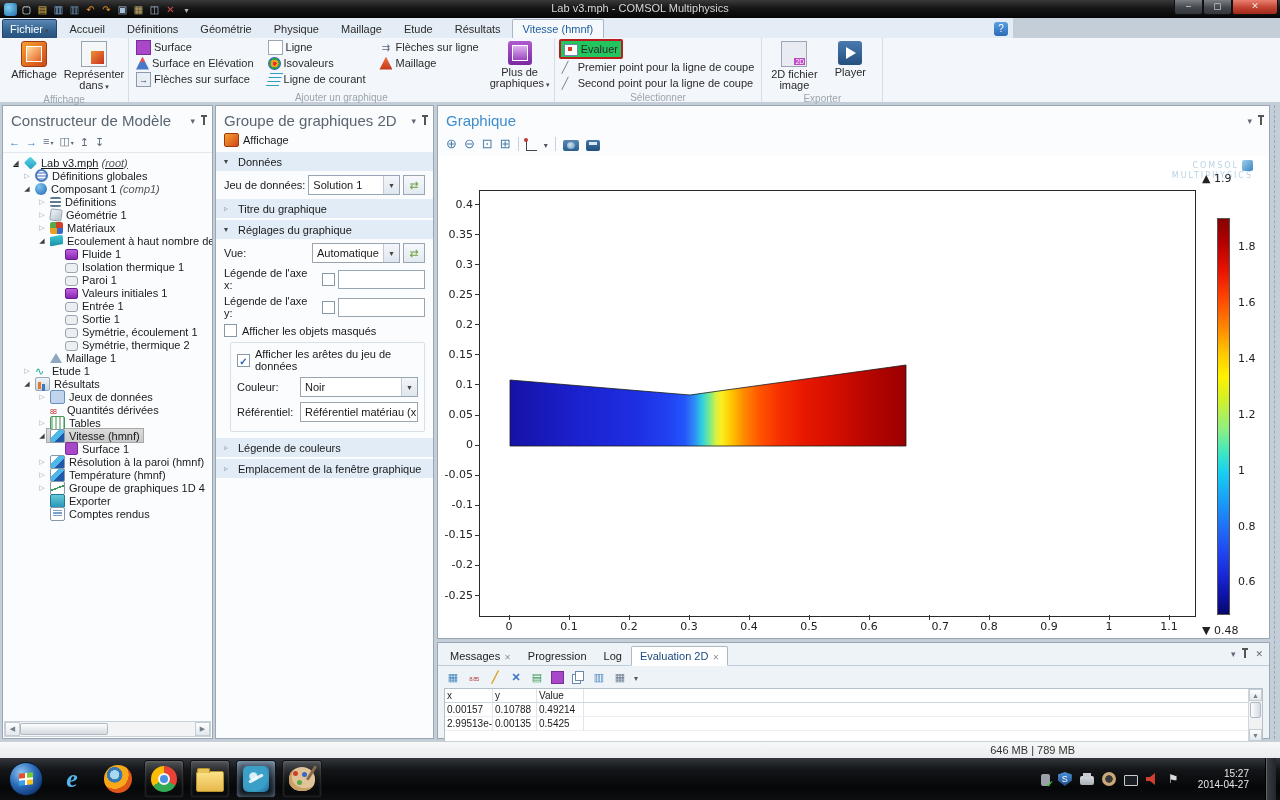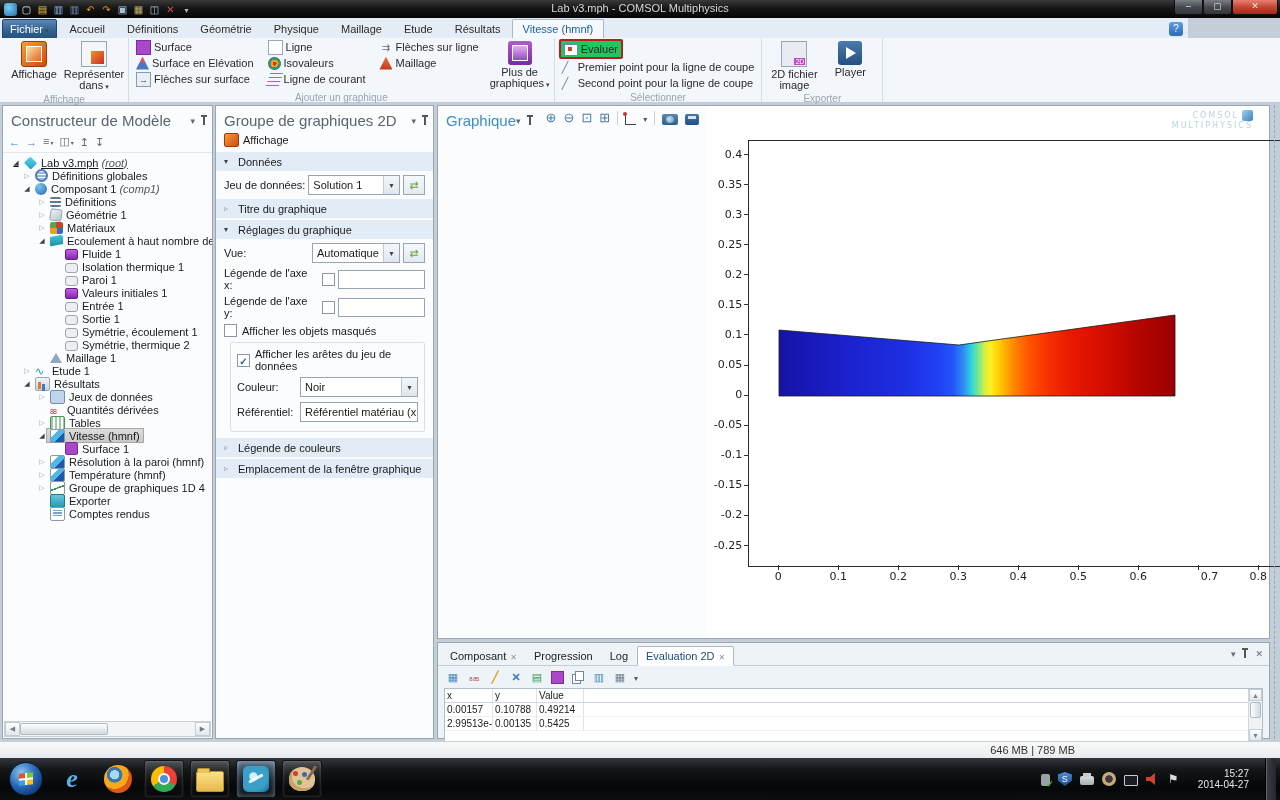--- a/index.html
+++ b/index.html
@@ -24,21 +24,21 @@
   .ic-qat-menu-icon::before{content:"▾";color:#aab8c4;font-size:8px}
   #title{position:absolute;left:0;right:0;text-align:center;color:#d6d6d6;font-size:11px;top:2px}
   #winbtns{position:absolute;right:2px;top:0;display:flex;z-index:2}
   .wbtn{height:14px;border:1px solid #111;border-top:none;border-radius:0 0 3px 3px;
         background:linear-gradient(#7a7f85,#43474c 55%,#33373b);color:#e8e8e8;
         text-align:center;font-size:9px;line-height:13px}
   .minimize-button{width:27px}.maximize-button{width:27px}
   .close-button{width:44px;background:linear-gradient(#e98070,#c14230 55%,#a02a1a)}
   .minimize-button::before{content:"–"}.maximize-button::before{content:"▢"}.close-button::before{content:"✕"}
   
-  #tabrow{position:absolute;left:0;top:18px;width:1188px;height:20px;background:#e4edf5;display:flex;align-items:center}
+  #tabrow{position:absolute;left:0;top:18px;width:1013px;height:20px;background:#e4edf5;display:flex;align-items:center}
   #filebtn{height:18px;margin:1px 2px 0 2px;padding:0 7px;border:1px solid #24456b;border-radius:2px;
     background:linear-gradient(#5b87b4,#31618f 60%,#27517c);color:#fff;display:flex;align-items:center;font-size:11px}
   #rtabs{display:flex;height:20px;align-items:flex-end}
   .rtab{padding:3px 10px 3px 10px;color:#2b2b2b;border:1px solid transparent;border-bottom:none}
   .rtab.active{background:#f6f9fc;border-color:#aab8c6;border-radius:2px 2px 0 0;color:#1e5c9e}
   .g-help{position:absolute;right:5px;bottom:2px;width:14px;height:14px;border-radius:3px;
     background:linear-gradient(#5aa0e0,#2a6ab8);color:#fff;text-align:center;line-height:14px;font-size:10px}
   .g-help::before{content:"?"}
   
   #ribbon{position:absolute;left:0;top:38px;width:1280px;height:64px;background:#f3f7fb;
@@ -150,21 +150,21 @@
   .syncbtn{width:22px;height:20px;border:1px solid #98a6b4;background:linear-gradient(#f6f9fc,#e2e9f0);text-align:center;line-height:18px;flex:none;box-sizing:border-box}
   .syncbtn::before{content:"⇄";color:#6aa040;font-size:11px}
   .cb{width:13px;height:13px;border:1px solid #8a98a6;background:#fff;flex:none;text-align:center;line-height:12px;box-sizing:border-box}
   .cb.checked::before{content:"✓";color:#2060c0;font-size:10px;font-weight:bold}
   .tinput{height:19px;border:1px solid #98a6b4;background:#fff;flex:1;min-width:10px;box-sizing:border-box;font:inherit;padding:0 3px}
   .cbrow{display:flex;align-items:center;gap:5px;margin:5px 8px}
   .fset{margin:2px 8px 6px 14px;border:1px solid #d8e0e8;border-radius:2px;padding:2px 2px 4px 2px}
   .fset .frow{margin:5px 4px}
   .fset .cbrow{margin:3px 4px}
   
-  #graph-panel{left:437px;top:2px;width:833px;height:534px;display:flex;}
+  #graph-panel{left:437px;top:2px;width:833px;height:534px;display:flex;flex-direction:column}
   #gtb{display:flex;align-items:center;gap:7px;padding:2px 8px;height:20px}
   .gtbi{color:#4a7aa8;font-size:13px;line-height:16px}
   .g-zoom-in-icon::before{content:"⊕"}
   .g-zoom-out-icon::before{content:"⊖"}
   .g-zoom-box-icon::before{content:"⊡"}
   .g-zoom-extents-icon::before{content:"⊞"}
   .g-axis-orientation-icon{width:10px;height:10px;border-left:1px solid #444;border-bottom:1px solid #444;position:relative;margin-top:3px}
   .g-axis-orientation-icon::after{content:"";position:absolute;left:-3px;top:-2px;width:4px;height:4px;border-radius:50%;background:#c03838}
   .g-snapshot-icon{width:16px;height:11px;background:linear-gradient(#5a88b0,#2d5f8e);border-radius:2px;position:relative;margin-top:3px}
   .g-snapshot-icon::after{content:"";position:absolute;inset:2px 4px;border-radius:50%;background:radial-gradient(circle at 40% 40%,#cfe4f4,#6090b8)}
@@ -827,21 +827,21 @@
         <div class="cblab" style="top: 307.62px;">1</div>
         <div class="cblab" style="top: 363.535px;">0.8</div>
         <div class="cblab" style="top: 419.451px;">0.6</div>
       </div>
   </div>
 
   <div class="panel" id="msg-panel">
     <div id="btabs-row">
       <div id="btabs" style="display:flex;align-items:flex-end">
           <div class="btab">
-            <span class="btl">Composant</span>
+            <span class="btl">Messages</span>
             <span class="tab-close"></span>
           </div>
           <div class="btab">
             <span class="btl">Progression</span>
           </div>
           <div class="btab">
             <span class="btl">Log</span>
           </div>
           <div class="btab active">
             <span class="btl">Evaluation 2D</span>

